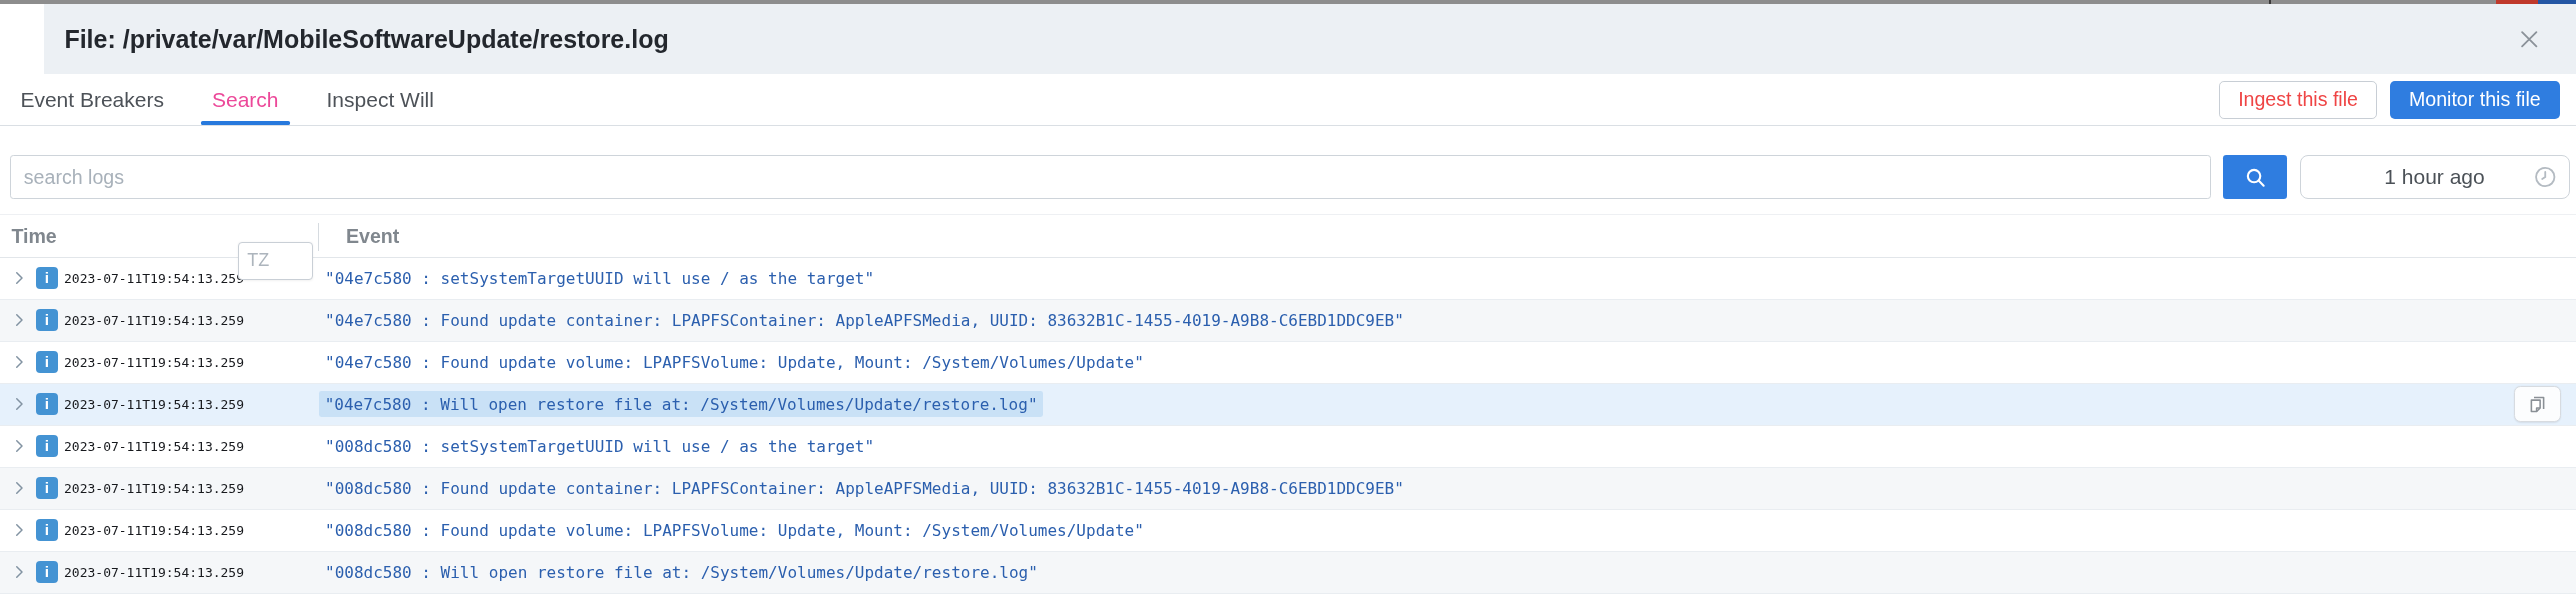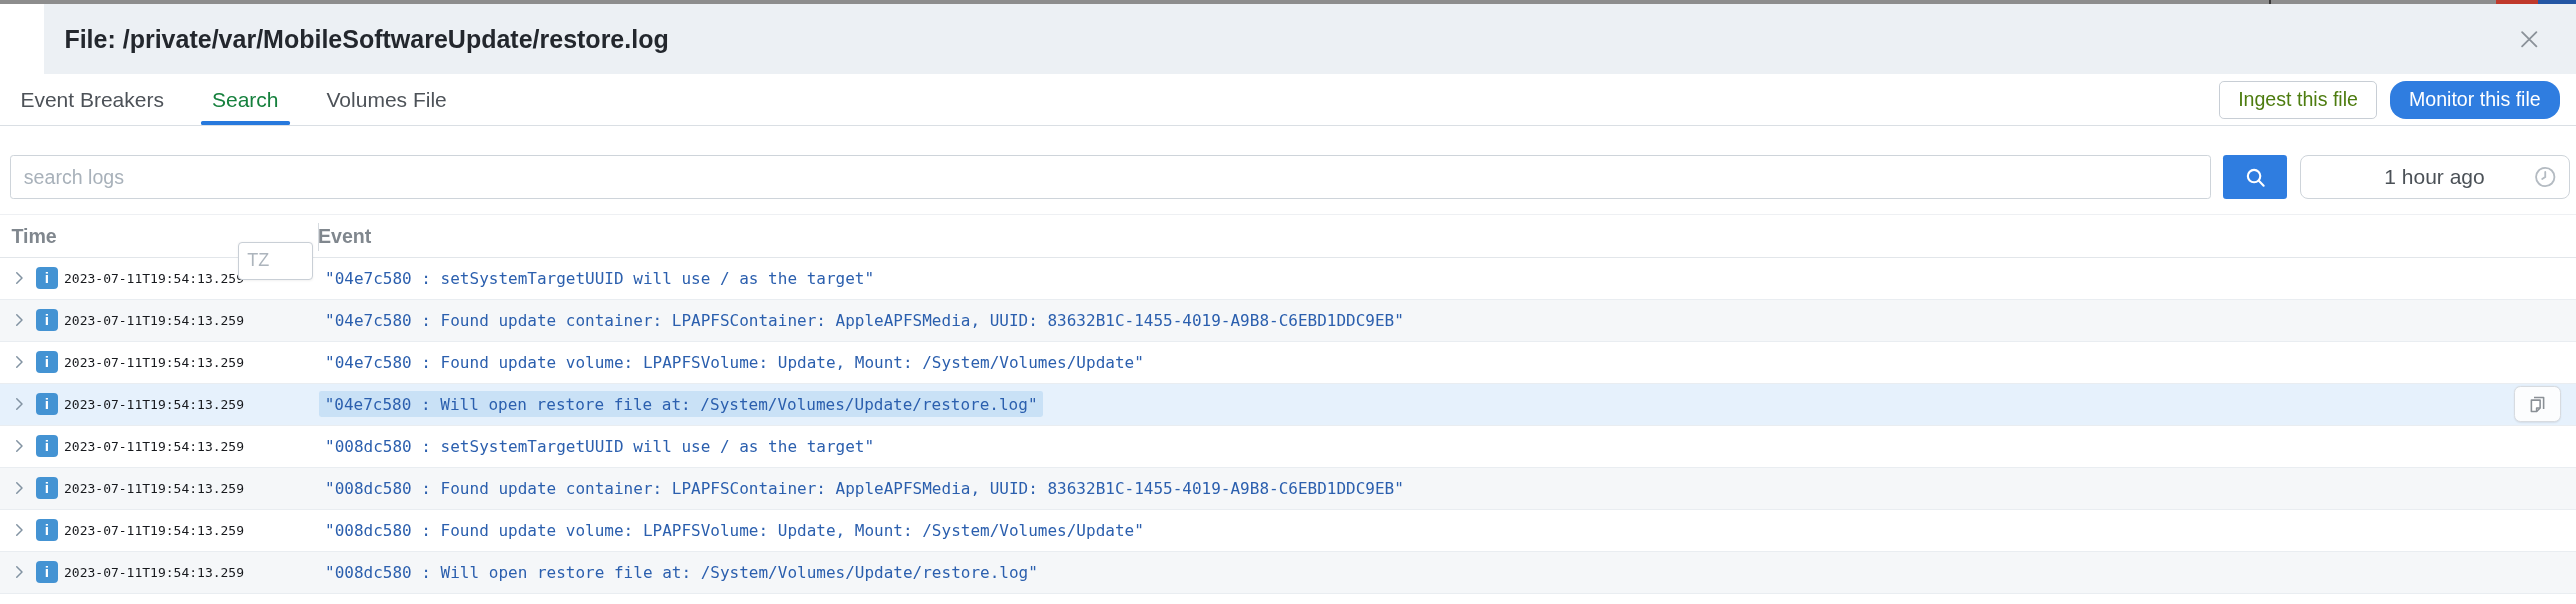--- a/index.html
+++ b/index.html
@@ -14,43 +14,43 @@
 
   
   .hdr { height:70px; background:#ecf0f4; display:flex; align-items:center; padding:0 29px 0 20.4px;margin-left:44px; }
   .hdr .title { font-size:25px; font-weight:bold; color:#23272d; }
   .hdr .close { margin-left:auto; width:36px; height:36px; display:flex; align-items:center; justify-content:center; cursor:pointer; }
 
   
   .tabbar { height:52px; background:#fff; border-bottom:0.8px solid #dadfe4; display:flex; align-items:stretch; padding:0 16.3px 0 20.4px; }
   .tabs { display:flex; gap:48px; }
   .tab { position:relative; display:flex; align-items:center; font-size:21px; color:#4d5258; cursor:pointer; }
-  .tab.active { color:#15803d; }
+  .tab.active { color:#ec4899; }
   .tab.active::after { content:""; position:absolute; left:-11.4px; right:-11.4px; bottom:0; height:4.1px; background:#2779dd; border-radius:1.6px; }
   .hdr-actions { margin-left:auto; display:flex; align-items:center; gap:13px; }
   .btn { height:38px; padding:0 18px; border-radius:4.9px; font-size:19.6px; display:flex; align-items:center; cursor:pointer; border:0.8px solid transparent; }
-  .btn.ghost { background:#fff; border-color:#c8ced5; color:#4d7c0f; }
-  .btn.primary { background:#2f7de0; color:#fff;border-radius:16px; }
+  .btn.ghost { background:#fff; border-color:#c8ced5; color:#ef4444; }
+  .btn.primary { background:#2f7de0; color:#fff; }
 
   
   .searchrow { margin-top:29px; padding:0 6.5px 0 9.8px; display:flex; gap:12.2px; align-items:center; }
   .search-input { flex:1; height:44px; border:0.8px solid #ced4da; border-radius:3.3px; font-size:19.6px; padding:12px 13px;
                   color:#3a3f45; font-family:"Liberation Sans", sans-serif; outline:none; }
   .search-input::placeholder { color:#a8b1ba; }
   .search-btn { width:64px; height:44px; background:#2f7de0; border:none; border-radius:3.3px; display:flex;
                 align-items:center; justify-content:center; cursor:pointer; }
   .timebox { position:relative; width:270px; height:44px; border:0.8px solid #ced4da; border-radius:8px; background:#fff;
              display:flex; align-items:center; justify-content:center; font-size:21px; color:#4b5157; cursor:pointer; }
   .timebox .clock { position:absolute; right:11.4px; top:50%; transform:translateY(-50%); display:flex; }
 
   
   .thead { position:relative; margin-top:14.7px; height:44px; border-top:0.8px solid #eef0f3; border-bottom:0.8px solid #e2e6ea; }
   .th { position:absolute; top:50%; transform:translateY(-50%); font-size:19.6px; font-weight:600; color:#80878e;text-align:center; }
   .th-time { left:11.4px; }
-  .th-event { left:318px; }
+  .th-event { left:346px; }
   .tz-input { position:absolute; left:238px; top:11px; width:75px; height:38px; border:0.8px solid #c9cfd6; border-radius:4px;
               background:#fff; font-size:18px; padding:0 8.2px; color:#555; outline:none; z-index:2;
               box-shadow:0 0.8px 2.4px rgba(0,0,0,.06); font-family:"Liberation Sans", sans-serif;margin-top:16px; }
   .tz-input::placeholder { color:#adb5bd; }
   .thead .vdiv { position:absolute; left:318px; top:8.2px; width:0.8px; height:28px; background:#d6dbe0; }
 
   
   .rows { }
   .row { position:relative; height:42px; display:flex; align-items:center; border-bottom:0.8px solid #e9edf1; background:#fff; }
   .row.alt { background:#f5f7f9; }
@@ -82,21 +82,21 @@
           <path d="M5 5 L19 19 M19 5 L5 19" stroke="#8b9299" stroke-width="1.8" stroke-linecap="round" fill="none"></path>
         </svg>
     </span>
   </div>
 </div>
 
 <div class="tabbar">
   <div class="tabs">
     <div class="tab">Event Breakers</div>
     <div class="tab active">Search</div>
-    <div class="tab">Volumes File</div>
+    <div class="tab">Inspect Will</div>
   </div>
   <div class="hdr-actions">
     <button class="btn ghost">Ingest this file</button>
     <button class="btn primary">Monitor this file</button>
   </div>
 </div>
 
 <div class="searchrow">
   <input class="search-input" type="text" placeholder="search logs" style="">
   <button class="search-btn">

